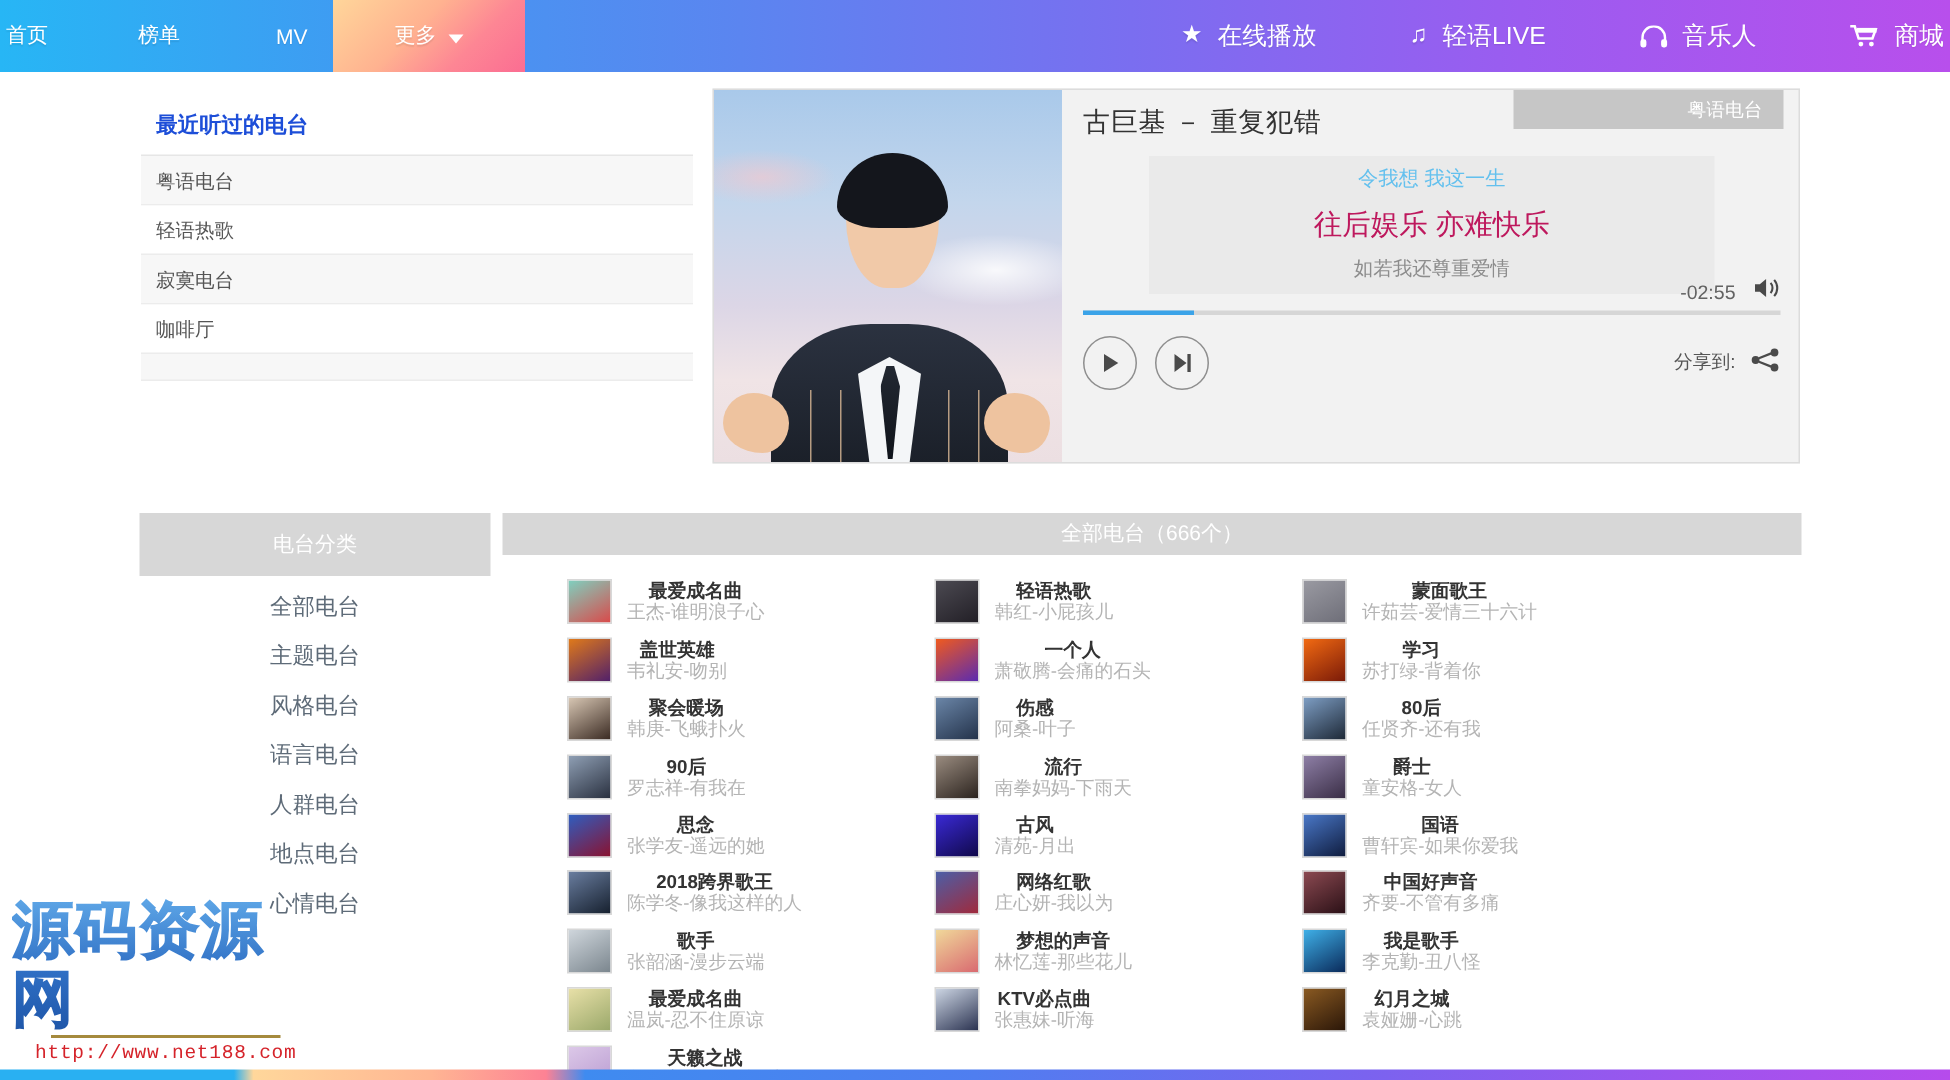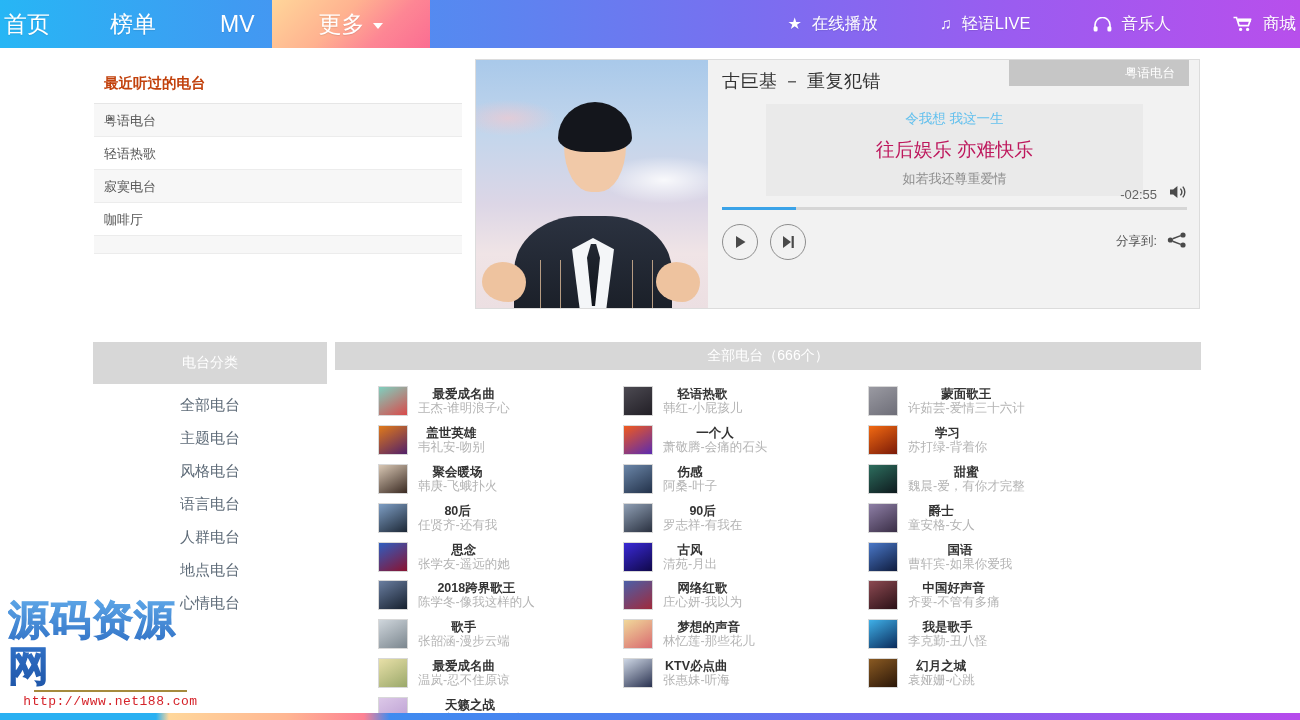--- a/index.html
+++ b/index.html
@@ -12,30 +12,30 @@
 
   
   .topnav {
     position: absolute; top: 0; left: 0;
     width: 1300px; height: 48px;
     background: linear-gradient(90deg, #27b6f5 0%, #3f9bf2 18%, #5b85f0 38%, #7a6ef0 58%, #9b5cf0 78%, #b84fec 100%);
     display: flex; align-items: center;
   }
   .nav-left { display: flex; align-items: center; height: 48px; }
   .nav-item {
-    color: #ffffff; font-size: 23px; height: 48px;
+    color: #ffffff; font-size: 14px; height: 48px;
     display: flex; align-items: center; justify-content: center;
     padding: 0 14px; white-space: nowrap;
     text-shadow: 0 1px 1px rgba(0,0,0,0.10);
   }
   .nav-item.home { padding-left: 4px; padding-right: 46px; }
   .nav-item.rank { padding-right: 50px; }
   .nav-item.mv   { padding-right: 17px; }
   .nav-item.more {
-    width: 158px; padding: 16px;
+    width: 128px; padding: 16px;
     background: linear-gradient(135deg, #ffd69a 0%, #ffb290 42%, #fd8694 70%, #fb6d92 100%);
   }
   .caret {
     display: inline-block; margin-left: 8px;
     width: 0; height: 0;
     border-left: 5px solid transparent;
     border-right: 5px solid transparent;
     border-top: 6px solid #ffffff;
     position: relative; top: 2px;
   }
@@ -53,21 +53,21 @@
   .nav-r-item svg { display: block; }
 
   
   .page { position: absolute; top: 48px; left: 0; width: 1300px; height: 672px; background:#fff; }
 
   
   .recent {
     position: absolute; left: 94px; top: 20px; width: 368px;
   }
   .recent-title {
-    font-size: 14.5px; font-weight: bold; color: #c2410c;
+    font-size: 14.5px; font-weight: bold; color: #1d4ed8;
     padding: 6px 10px 10px 10px;
   }
   .recent-list { border-top: 1px solid #e6e6e6; }
   .recent-item {
     height: 33px; line-height: 33px;
     padding-left: 10px;
     font-size: 13px; color: #555;
     border-bottom: 1px solid #ececec;
     background: #ffffff;
   }
@@ -429,38 +429,38 @@
         </div>
       </div>
       <div class="st">
         <div class="st-thumb" style="background: linear-gradient(150deg, rgb(107, 134, 168) 0%, rgb(35, 50, 74) 100%);"></div>
         <div class="st-text">
           <div class="st-name">伤感</div>
           <div class="st-sub">阿桑-叶子</div>
         </div>
       </div>
       <div class="st">
-        <div class="st-thumb" style="background: linear-gradient(150deg, rgb(45, 110, 94) 0%, rgb(14, 26, 30) 100%);"></div>
-        <div class="st-text">
-          <div class="st-name">甜蜜</div>
-          <div class="st-sub">魏晨-爱，有你才完整</div>
-        </div>
-      </div>
-      <div class="st">
         <div class="st-thumb" style="background: linear-gradient(150deg, rgb(126, 158, 196) 0%, rgb(29, 40, 54) 100%);"></div>
         <div class="st-text">
           <div class="st-name">80后</div>
           <div class="st-sub">任贤齐-还有我</div>
         </div>
       </div>
       <div class="st">
         <div class="st-thumb" style="background: linear-gradient(150deg, rgb(143, 159, 180) 0%, rgb(42, 49, 64) 100%);"></div>
         <div class="st-text">
           <div class="st-name">90后</div>
           <div class="st-sub">罗志祥-有我在</div>
+        </div>
+      </div>
+      <div class="st">
+        <div class="st-thumb" style="background: linear-gradient(150deg, rgb(154, 140, 128) 0%, rgb(43, 35, 30) 100%);"></div>
+        <div class="st-text">
+          <div class="st-name">流行</div>
+          <div class="st-sub">南拳妈妈-下雨天</div>
         </div>
       </div>
       <div class="st">
         <div class="st-thumb" style="background: linear-gradient(150deg, rgb(142, 127, 166) 0%, rgb(58, 46, 70) 100%);"></div>
         <div class="st-text">
           <div class="st-name">爵士</div>
           <div class="st-sub">童安格-女人</div>
         </div>
       </div>
       <div class="st">

